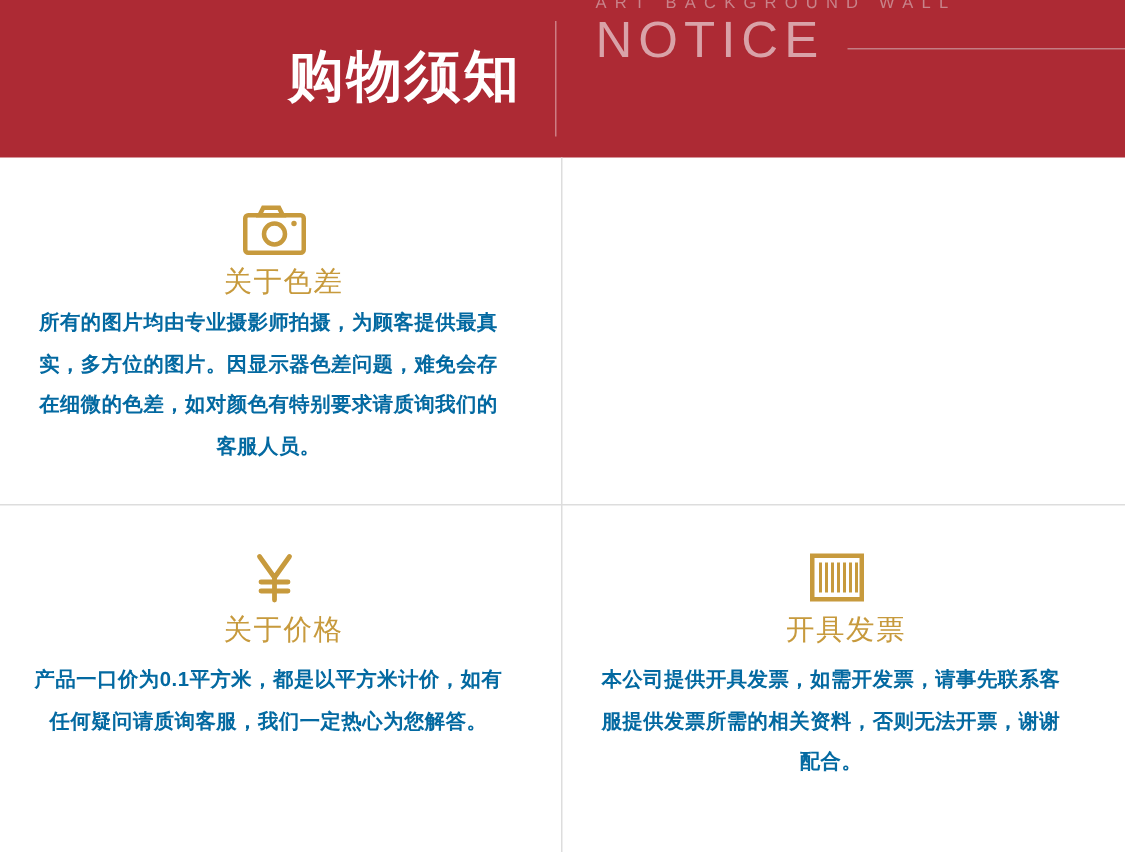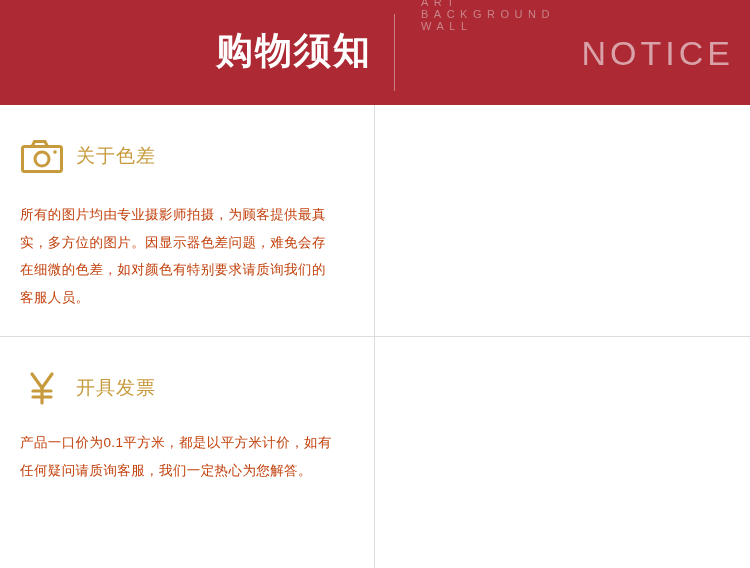--- a/index.html
+++ b/index.html
@@ -25,43 +25,42 @@
     background: #ad2a34;
     display: flex;
     align-items: stretch;
   }
   .header-left {
     width: 370px;
     display: flex;
     align-items: center;
     justify-content: flex-end;
     padding-right: 22px;
-    margin-left: 24px;
   }
   .header-title {
     color: #ffffff;
     font-size: 37px;
     font-weight: bold;
     letter-spacing: 2px;
     line-height: 1;
     padding-bottom: 4px;
   }
   .header-divider {
     width: 1px;
     background: #d89a9f;
     margin: 14px 0;
     opacity: .75;
   }
   .header-right {
     flex: 1;
     position: relative;
     padding-left: 26px;
     display: flex;
-    flex-direction: row;
-    justify-content: center;
+    flex-direction: column;
+    justify-content: flex-start;
   }
   .header-sub {
     color: #c8838a;
     font-size: 11px;
     letter-spacing: 5.5px;
     margin-bottom: 2px;
     margin-top: -4px;
   }
   .header-notice-row {
     display: flex;
@@ -113,20 +112,21 @@
   .cell.r1c1 { left: 0;   top: 0; }
   .cell.r1c2 { left: 375px; top: 0; padding-left: 14px; }
   .cell.r2c1 { left: 0;   top: 232px; }
   .cell.r2c2 { left: 375px; top: 232px; padding-left: 14px; }
 
   .cell-head {
     display: flex;
     align-items: center;
     height: 50px;
     padding-left: 6px;
+    flex-direction: column;
   }
   .cell-icon {
     width: 44px;
     height: 44px;
     flex: 0 0 44px;
     display: flex;
     align-items: center;
     justify-content: center;
     color: #c79a3d;
   }
@@ -134,27 +134,28 @@
     font-size: 19px;
     color: #c79a3d;
     margin-left: 12px;
     letter-spacing: 1px;
   }
   .cell-body {
     margin-top: 20px;
     padding-left: 6px;
     padding-right: 8px;
     font-size: 13.5px;
-    color: #c2410c;
+    color: #0369a1;
     line-height: 2.05;
     letter-spacing: .4px;
-    text-align: left;
+    text-align: center;
+    font-weight: bold;
   }
   .cell.r2c1 .cell-body,
-  .cell.r2c2 .cell-body { margin-top: 16px; }
+  .cell.r2c2 .cell-body { margin-top: 26px; }
 
   svg { display: block; }
 </style>
 </head>
 <body>
 
 <div class="page">
 
   <div class="header">
     <div class="header-left">
@@ -195,20 +196,40 @@
     <div class="cell r2c1">
       <div class="cell-head">
         <div class="cell-icon">
           <svg width="34" height="40" viewBox="0 0 34 40">
             <path d="M7 6 L17 20 L27 6" fill="none" stroke="#c79a3d" stroke-width="3.2" stroke-linecap="round"></path>
             <line x1="17" y1="20" x2="17" y2="35" stroke="#c79a3d" stroke-width="3.2" stroke-linecap="round"></line>
             <line x1="8" y1="23" x2="26" y2="23" stroke="#c79a3d" stroke-width="3.2" stroke-linecap="round"></line>
             <line x1="8" y1="29" x2="26" y2="29" stroke="#c79a3d" stroke-width="3.2" stroke-linecap="round"></line>
           </svg>
         </div>
+        <div class="cell-title">关于价格</div>
+      </div>
+      <div class="cell-body">产品一口价为0.1平方米，都是以平方米计价，如有任何疑问请质询客服，我们一定热心为您解答。</div>
+    </div>
+
+    <div class="cell r2c2">
+      <div class="cell-head">
+        <div class="cell-icon">
+          <svg width="40" height="38" viewBox="0 0 40 38">
+            <rect x="3.5" y="4.5" width="33" height="29" fill="none" stroke="#c79a3d" stroke-width="3"></rect>
+            <g stroke="#c79a3d" stroke-width="2">
+              <line x1="9" y1="9" x2="9" y2="29"></line>
+              <line x1="13" y1="9" x2="13" y2="29"></line>
+              <line x1="17" y1="9" x2="17" y2="29"></line>
+              <line x1="21" y1="9" x2="21" y2="29"></line>
+              <line x1="25" y1="9" x2="25" y2="29"></line>
+              <line x1="29" y1="9" x2="29" y2="29"></line>
+              <line x1="33" y1="9" x2="33" y2="29"></line>
+            </g>
+          </svg>
+        </div>
         <div class="cell-title">开具发票</div>
       </div>
-      <div class="cell-body">产品一口价为0.1平方米，都是以平方米计价，如有任何疑问请质询客服，我们一定热心为您解答。</div>
-    </div>
-
+      <div class="cell-body">本公司提供开具发票，如需开发票，请事先联系客服提供发票所需的相关资料，否则无法开票，谢谢配合。</div>
+    </div>
 
   </div>
 </div>
 
 </body></html>

